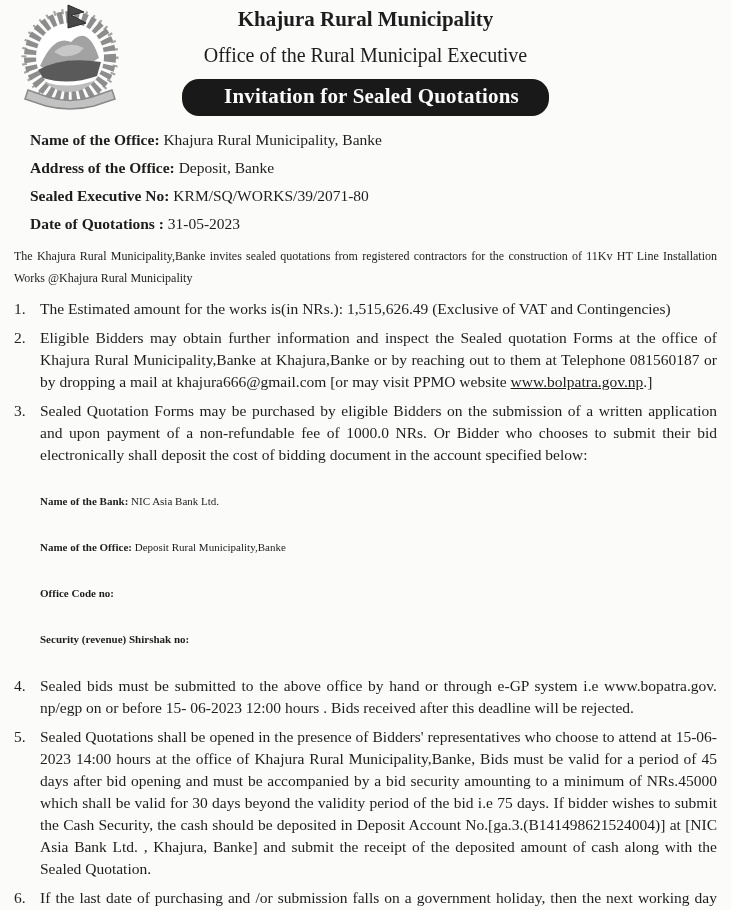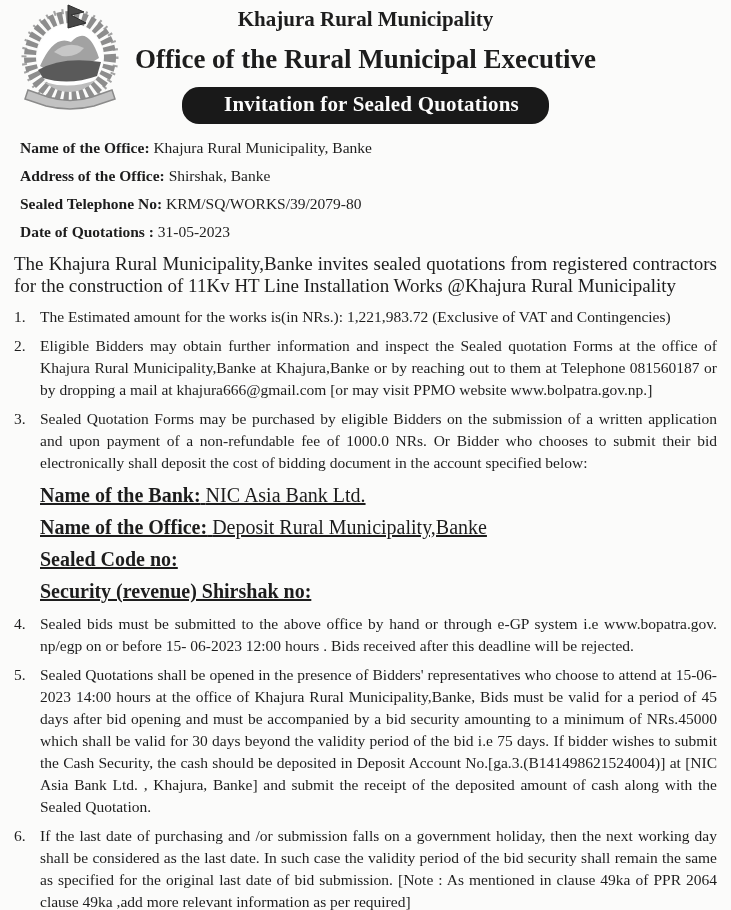--- a/index.html
+++ b/index.html
@@ -9,49 +9,49 @@
     color:#1d1d1d;
     font-family:"Liberation Serif", serif;
     overflow:hidden;
   }
   .page { position:relative; padding:2px 14px 0 14px; }
 
   
   .logo { position:absolute; left:10px; top:2px; width:120px; height:108px; }
   .titles { text-align:center; padding-top:3px; }
   .title-line1 { font-size:21px; font-weight:bold; margin:2px 0 5px; }
-  .title-line2 { font-size:27px; font-weight:bold; margin:12px; }
+  .title-line2 { font-size:20px; font-weight:normal; margin:12px; }
   .banner-wrap { text-align:center; margin-top:10px; }
   .banner {
     display:inline-block;
     background:#191919; color:#fcfcfc;
     font-weight:bold; font-size:21px;
     padding:5px 30px 7px 42px;
     letter-spacing:0.2px;
     border-radius:17px;
   }
 
   
   .meta { margin-top:13px; }
-  .meta-line { font-size:15.5px; line-height:21px; margin:7px 6px; }
+  .meta-line { font-size:15.5px; line-height:21px; margin:7px 16px; }
   .label { font-weight:bold; }
 
   
   .intro {
-    text-align:justify; font-size:19px; line-height:22px;
+    text-align:justify; font-size:12px; line-height:22px;
     margin:11px 0 9px;
   }
   .olist { margin-top:4px; }
   .li { display:flex; margin:7px 0; }
   .li-num { flex:0 0 26px; width:26px; font-size:15.5px; line-height:22px; }
   .li-text { flex:1; text-align:justify; font-size:15.5px; line-height:22px; }
-  .link { cursor:pointer;margin-top:41px; }
+  .link { text-decoration:underline; cursor:pointer;margin-top:41px; }
 
   .bank { margin:3px 0 3px 26px; }
-  .bank-line { font-size:20px; line-height:21px; margin:11px 0;text-decoration:underline; }
+  .bank-line { font-size:11px; line-height:21px; margin:25px 0; }
 </style>
 </head>
 <body>
 
 <div class="page">
 
   <svg class="logo" viewBox="0 0 120 108" aria-hidden="true">
     <circle cx="60" cy="55" r="46" fill="none" stroke="#a3a3a3" stroke-width="5" stroke-dasharray="2 6"></circle>
     <circle cx="60" cy="55" r="40" fill="none" stroke="#8d8d8d" stroke-width="12" stroke-dasharray="5 3"></circle>
     <circle cx="60" cy="55" r="33" fill="#ffffff"></circle>
@@ -71,39 +71,39 @@
     </div>
   </div>
 
   <div class="meta">
     <div class="meta-line">
       <span class="label">Name of the Office:</span>
       <span>Khajura Rural Municipality, Banke</span>
     </div>
     <div class="meta-line">
       <span class="label">Address of the Office:</span>
-      <span>Shirshak, Banke</span>
+      <span>Deposit, Banke</span>
     </div>
     <div class="meta-line">
-      <span class="label">Sealed Telephone No:</span>
-      <span>KRM/SQ/WORKS/39/2079-80</span>
+      <span class="label">Sealed Executive No:</span>
+      <span>KRM/SQ/WORKS/39/2071-80</span>
     </div>
     <div class="meta-line">
       <span class="label">Date of Quotations :</span>
       <span>31-05-2023</span>
     </div>
   </div>
 
   <p class="intro">The Khajura Rural Municipality,Banke invites sealed quotations from registered contractors for the construction of 11Kv HT Line Installation Works @Khajura Rural Municipality</p>
 
   <div class="olist">
 
     <div class="li">
       <span class="li-num">1.</span>
-      <div class="li-text">The Estimated amount for the works is(in NRs.): 1,221,983.72 (Exclusive of VAT and Contingencies)</div>
+      <div class="li-text">The Estimated amount for the works is(in NRs.): 1,515,626.49 (Exclusive of VAT and Contingencies)</div>
     </div>
 
     <div class="li">
       <span class="li-num">2.</span>
       <div class="li-text"><span>Eligible Bidders may obtain further information and inspect the Sealed quotation Forms at the office of Khajura Rural Municipality,Banke at Khajura,Banke or by reaching out to them at Telephone 081560187 or by dropping a mail at khajura666@gmail.com [or may visit PPMO website </span><span class="link">www.bolpatra.gov.np</span><span>.]</span></div>
     </div>
 
     <div class="li">
       <span class="li-num">3.</span>
       <div class="li-text">Sealed Quotation Forms may be purchased by eligible Bidders on the submission of a written application and upon payment of a non-refundable fee of 1000.0 NRs. Or Bidder who chooses to submit their bid electronically shall deposit the cost of bidding document in the account specified below:</div>
@@ -112,21 +112,21 @@
     <div class="bank">
       <div class="bank-line">
         <span class="label">Name of the Bank:</span>
         <span>NIC Asia Bank Ltd.</span>
       </div>
       <div class="bank-line">
         <span class="label">Name of the Office:</span>
         <span>Deposit Rural Municipality,Banke</span>
       </div>
       <div class="bank-line">
-        <span class="label">Sealed Code no:</span>
+        <span class="label">Office Code no:</span>
         <span></span>
       </div>
       <div class="bank-line">
         <span class="label">Security (revenue) Shirshak no:</span>
         <span></span>
       </div>
     </div>
 
     <div class="li">
       <span class="li-num">4.</span>

